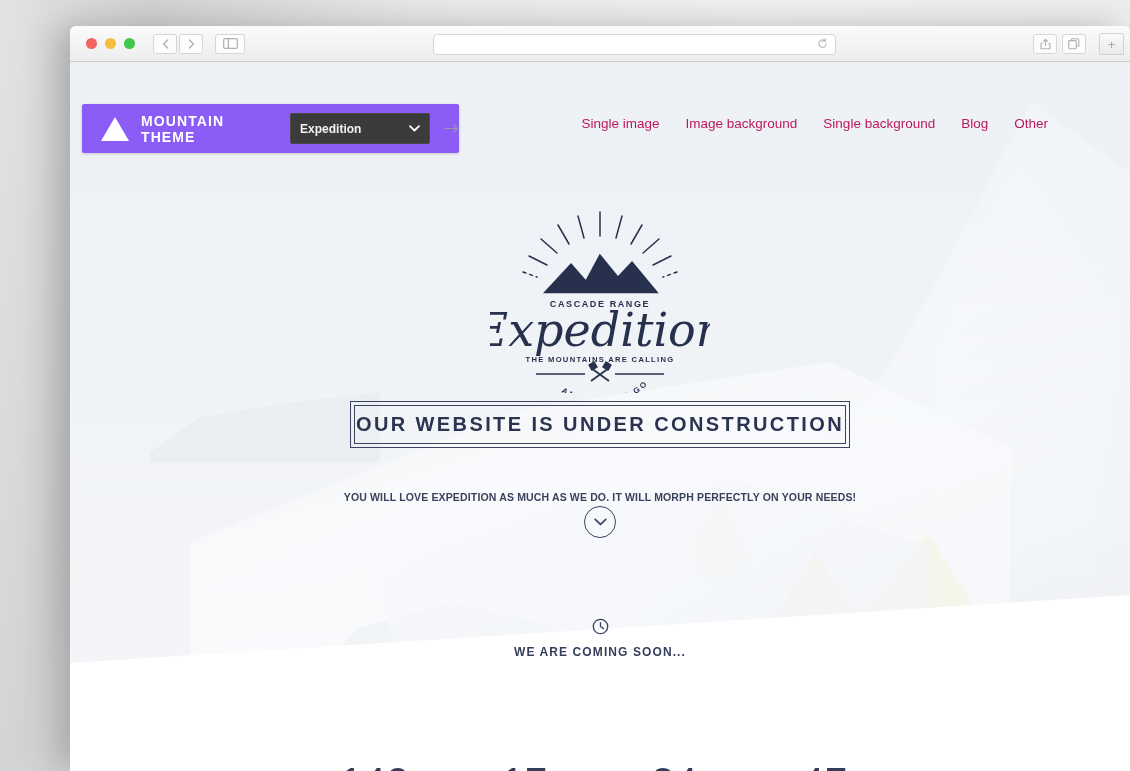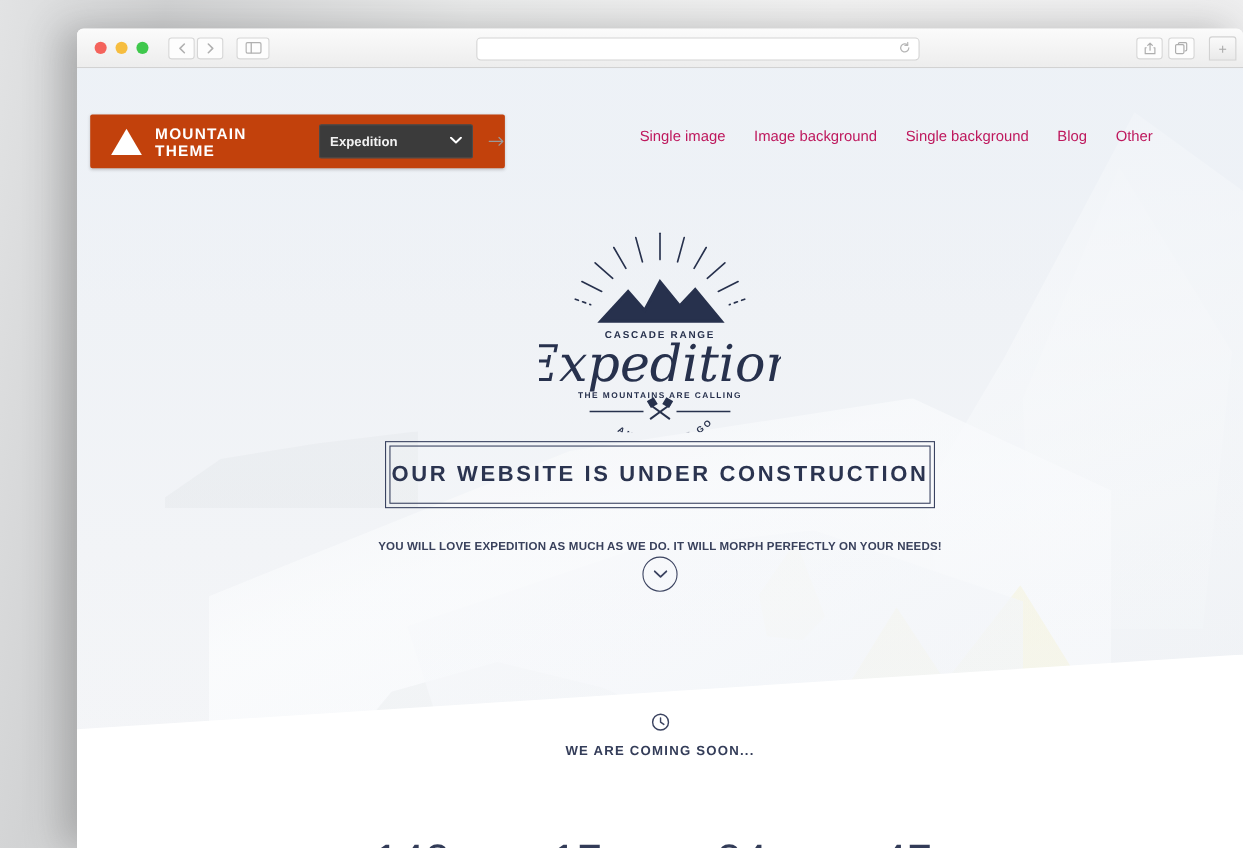--- a/index.html
+++ b/index.html
@@ -207,21 +207,21 @@
     width: 276px;
     height: 60px;
     background: #ffffff;
   }
 
   
   #site-header {
     position: absolute;
     left: 12px; top: 42px;
     width: 377px; height: 49px;
-    background: #c2410c;
+    background: #8b5cf6;
     display: flex;
     align-items: center;
     border-radius: 2px;
     box-shadow: 0 1px 3px rgba(0,0,0,.18);
   }
   #brand { display: flex; align-items: center; padding-left: 19px; gap: 12px; }
   #brand-triangle {
     width: 0; height: 0;
     border-left: 14px solid transparent;
     border-right: 14px solid transparent;
@@ -274,21 +274,21 @@
     text-align: right;
     color: #27314d;
   }
 
   
   #headline-box {
     position: absolute;
     left: 50%; top: 339px;
     transform: translateX(-50%);
     width: 500px;
-    height: 61px;
+    height: 47px;
     border: 1px solid #3a4361;
     padding: 3px;
     background: rgba(255,255,255,.12);
   }
   #headline-inner {
     width: 100%; height: 100%;
     border: 1px solid #3a4361;
     display: flex; align-items: center; justify-content: center;
   }
   #headline-text {
@@ -318,21 +318,21 @@
     width: 32px; height: 32px;
     border: 1.6px solid #3b4360;
     border-radius: 50%;
     display: flex; align-items: center; justify-content: center;
     color: #3b4360;
   }
 
   
   #coming-soon {
     position: absolute;
-    left: 50%; top: 586px;
+    left: 50%; top: 556px;
     transform: translateX(-50%);
     text-align: right;
   }
   #clock-icon { color: #3b4360; display: block; margin: 0 auto 10px; }
   #coming-soon-label {
     color: #343d59;
     font-size: 12px;
     font-weight: 700;
     letter-spacing: 1.1px;
   }

